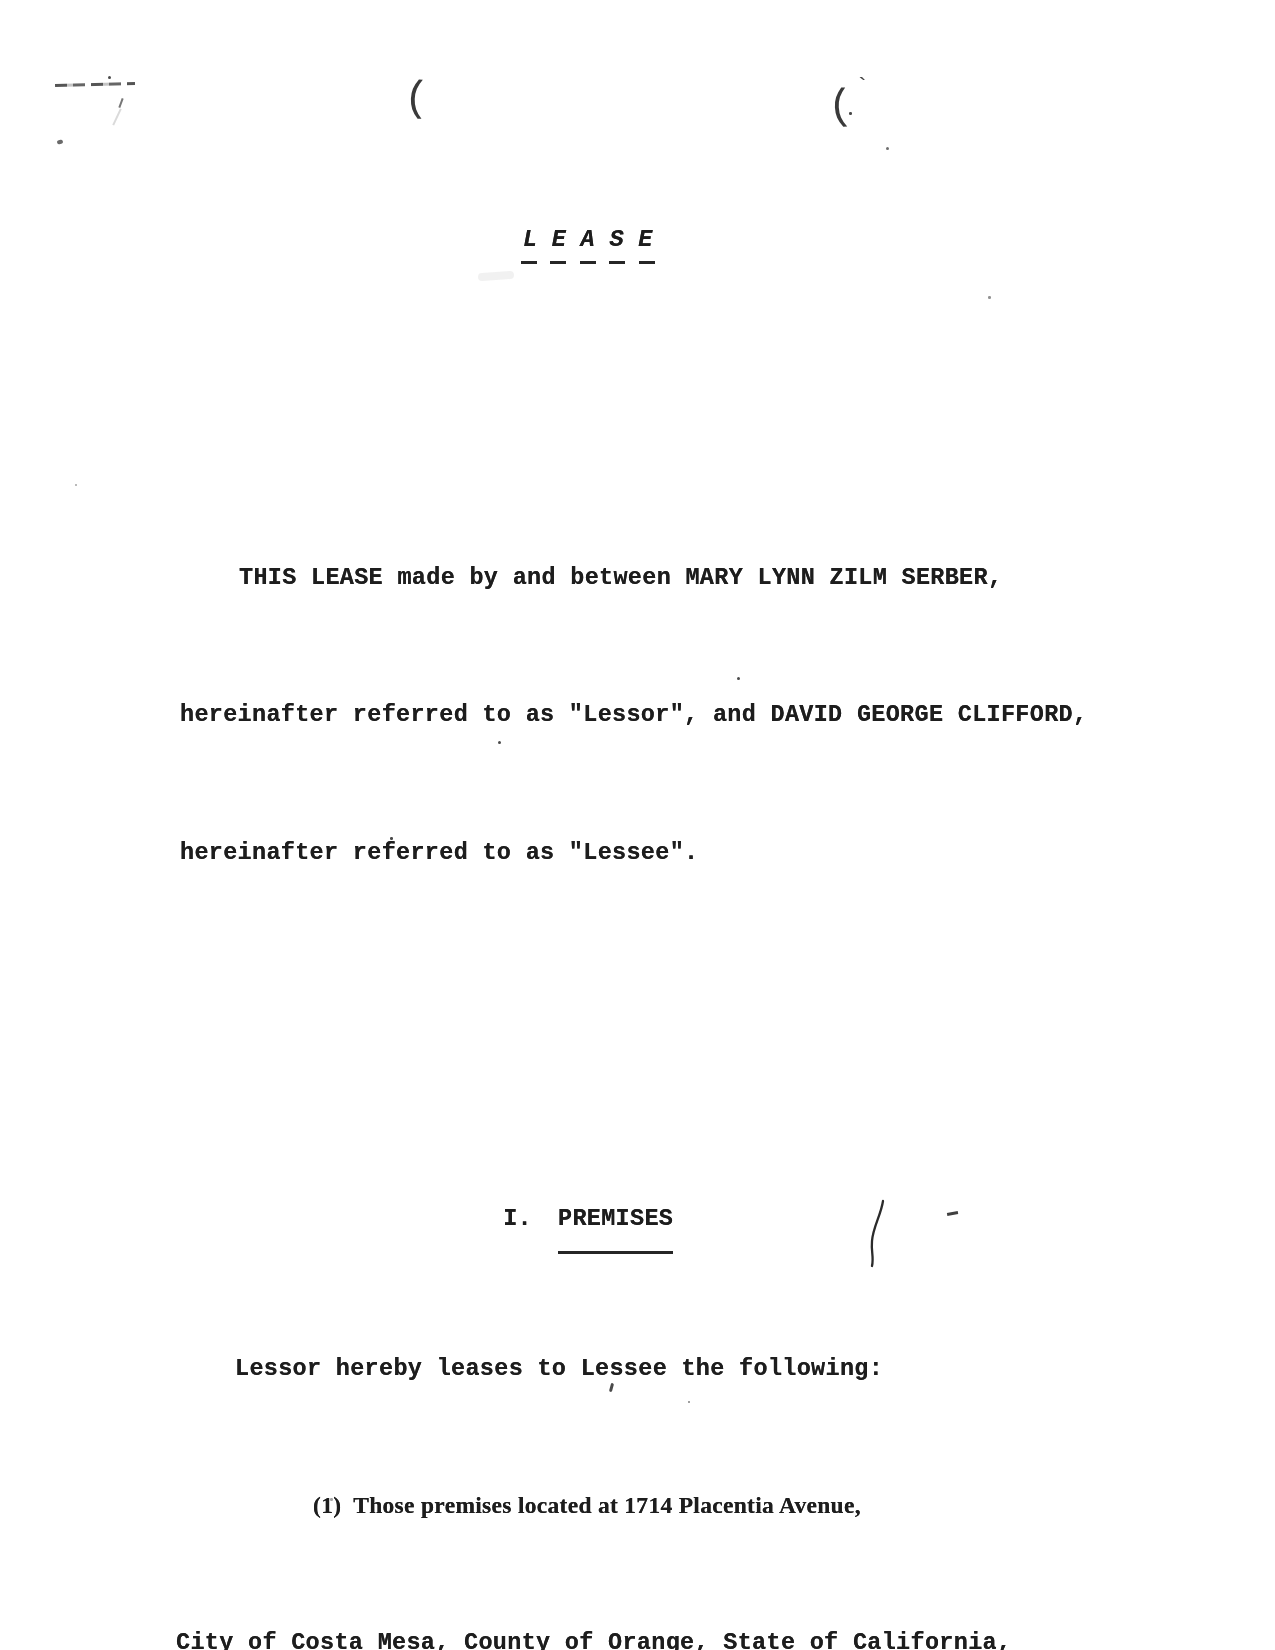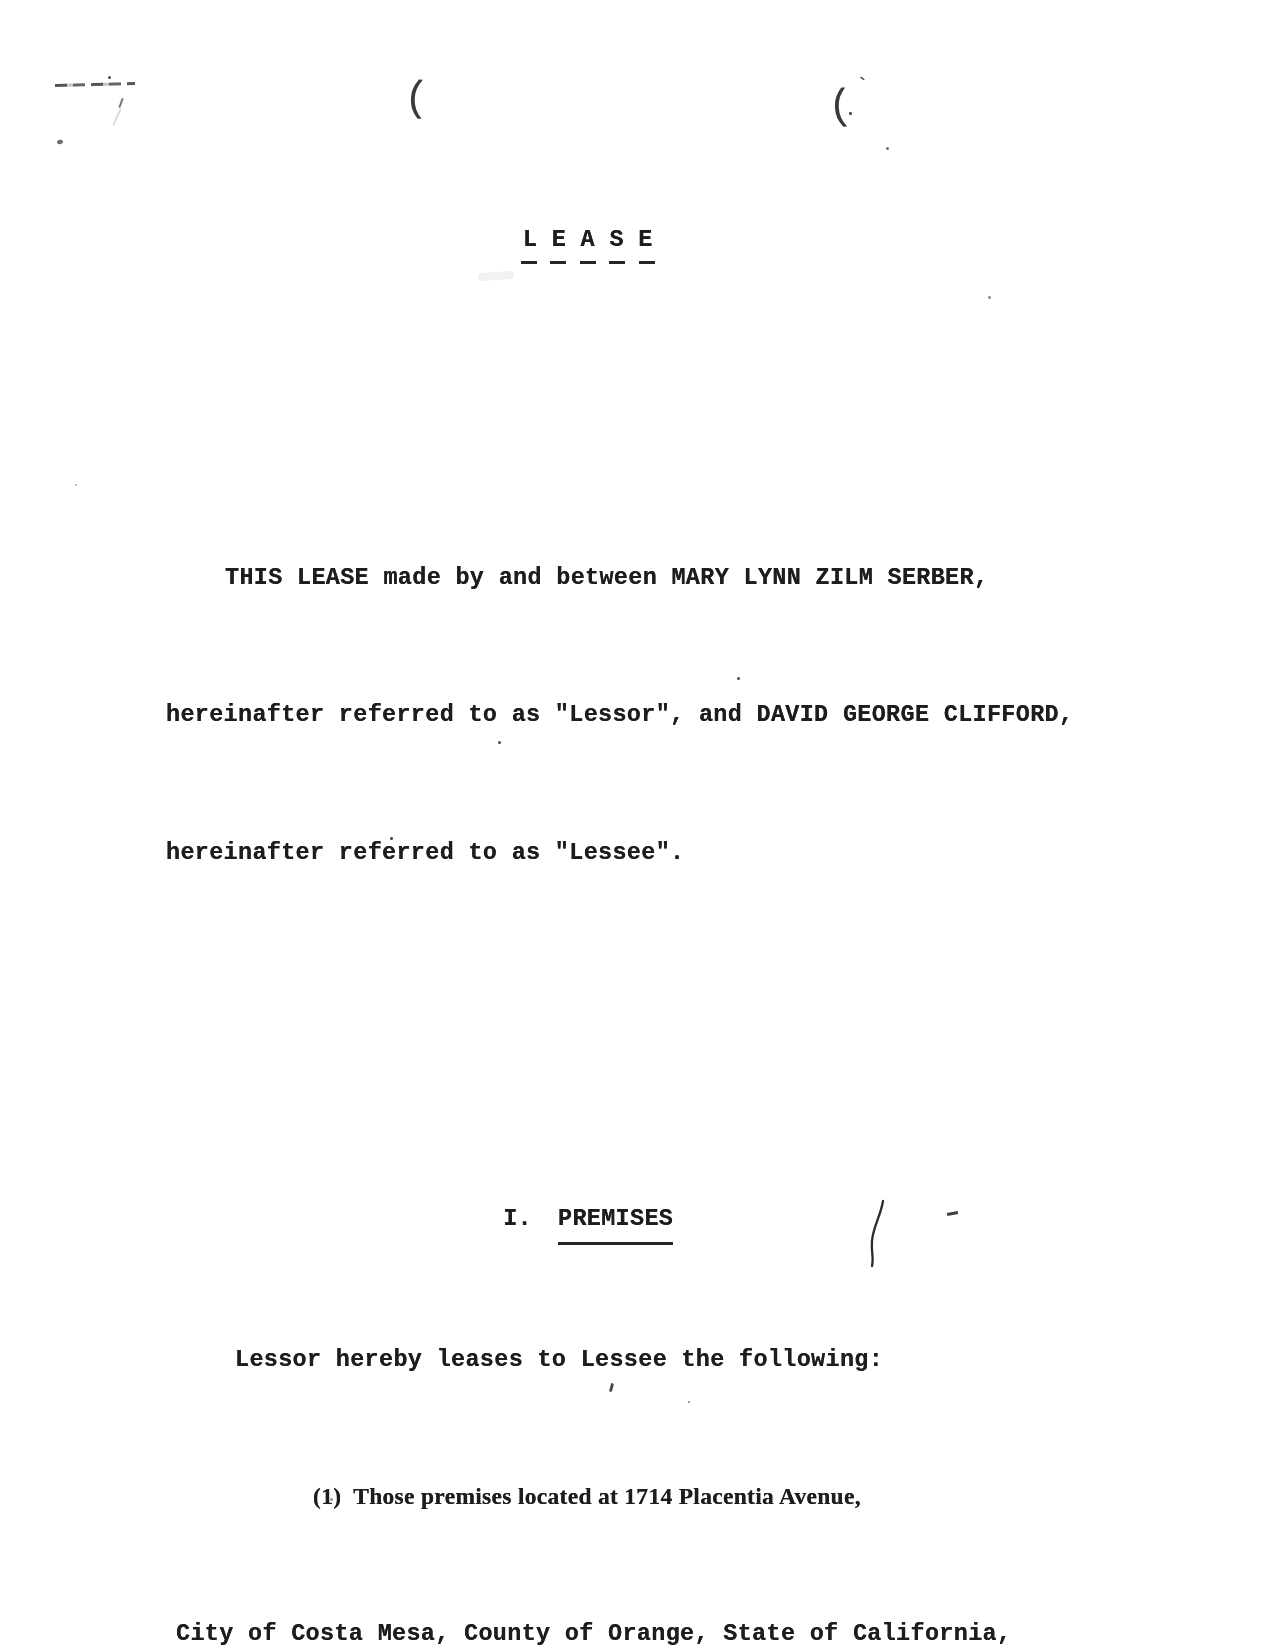--- a/index.html
+++ b/index.html
@@ -18,46 +18,47 @@
     position:absolute;
     left:165px; top:326px;
     width:1000px;
     font-size:23.5px;
     line-height:45.8px;
     font-weight:700;
     letter-spacing:0.3px;
     white-space:pre;
     text-shadow:0 0 0.5px rgba(20,20,20,.85);
   }
-  .blk-intro { margin-left:1px; }
+  .blk-intro { margin-left:15px; }
   .blk-s1    { margin-left:11px; }
   .indent-p  { padding-left:59px;  }
   .indent-n  { padding-left:137px;font-family:Liberation Serif, serif; }
 
   .heading .hnum {
     display:inline-block;
     width:356px;
     text-align:right;
   }
   .heading .hword {
     display:inline-block;
     margin-left:26px;
     border-bottom:3px solid #262626;
-    padding-bottom:0;
+    padding-bottom:9px;
   }
 
   
   .doc-title {
     position:absolute;
     left:523px; top:226px;
     font-size:23.5px;
     font-weight:700;
     letter-spacing:0.3px;
     white-space:pre;
     text-shadow:0 0 0.5px rgba(20,20,20,.85);
+    font-style:italic;
   }
   .title-dashes {
     position:absolute;
     left:521px; top:261px;
     width:134px; height:3px;
     background:repeating-linear-gradient(90deg,#262626 0 16px, transparent 16px 29.4px);
   }
 
   
   .stray {

